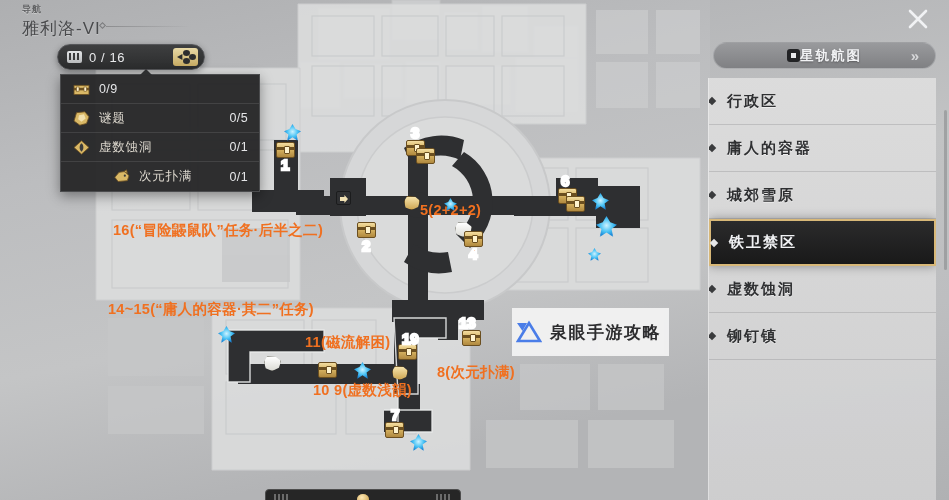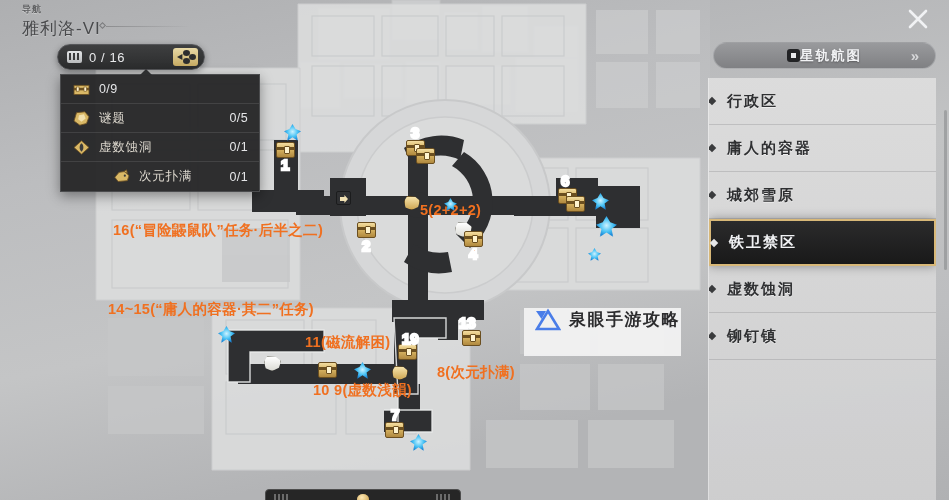--- a/index.html
+++ b/index.html
@@ -169,24 +169,24 @@
     background: #2f3032; border: 1px solid #1b1c1d; border-radius: 2px;
   }
   .doorico::after {
     content:""; position: absolute; left: 3px; top: 3px;
     width: 8px; height: 8px;
     background: #f2e2b4; clip-path: polygon(0 25%,55% 25%,55% 0,100% 50%,55% 100%,55% 75%,0 75%);
   }
 
   
   .watermark {
-    position: absolute; left: 524px; top: 308px; z-index: 35;
+    position: absolute; left: 512px; top: 308px; z-index: 35;
     width: 157px; height: 48px;
     background: rgba(243,243,243,.93);
-    display: flex; gap: 8px; padding-left: 11px;
+    display: flex; align-items: center; gap: 8px; padding-left: 4px;
   }
   .wm-logo { width: 26px; height: 24px; flex: 0 0 auto; }
   .wm-text { font-size: 17px; color: #2c2c2e; letter-spacing: 1.5px; font-weight: bold; }
 
   
   .bottom-bar {
     position: absolute; left: 265px; top: 489px; width: 196px; height: 18px;
     background: #262626; border: 1px solid #4d4d4d; border-radius: 4px 4px 0 0;
     z-index: 30;
   }

